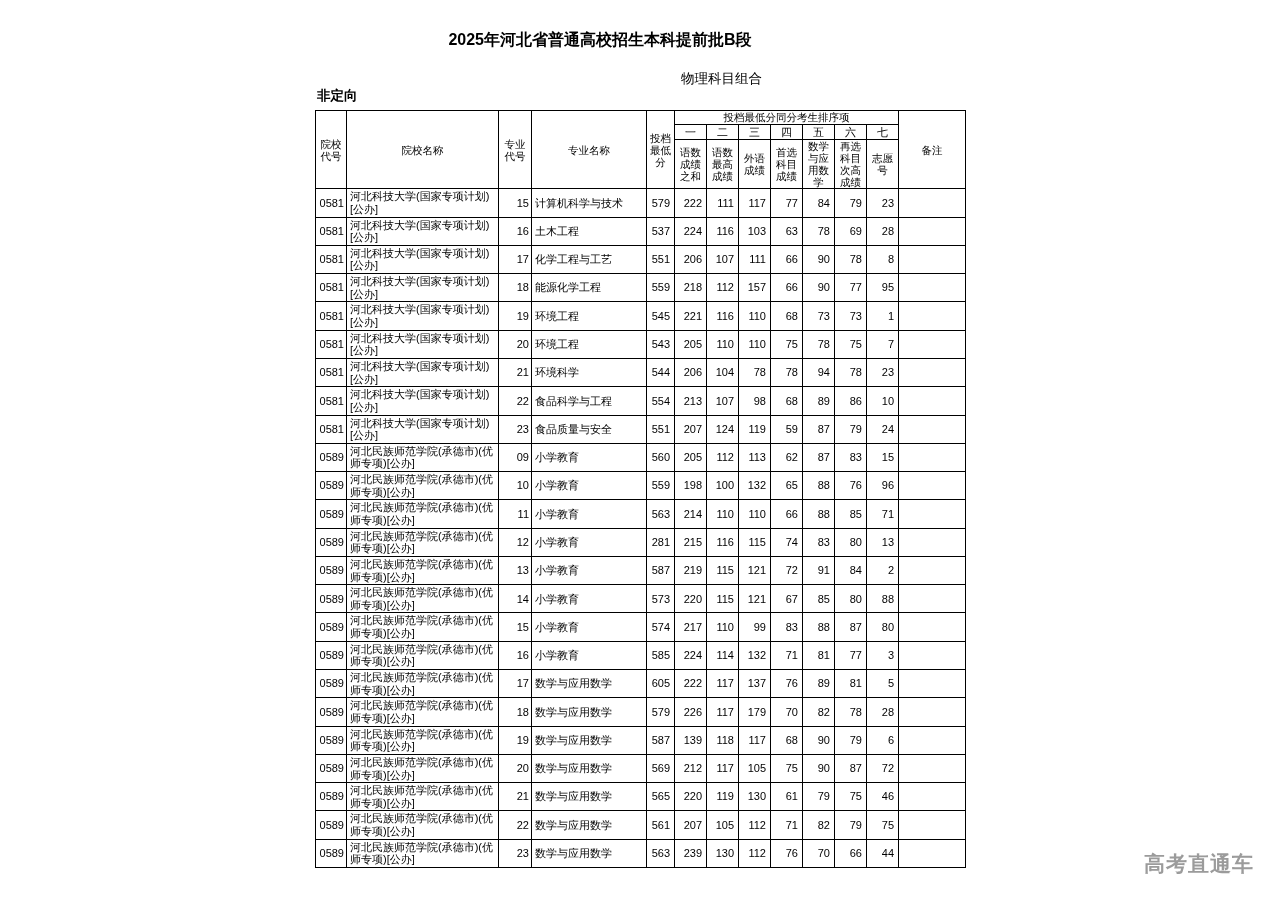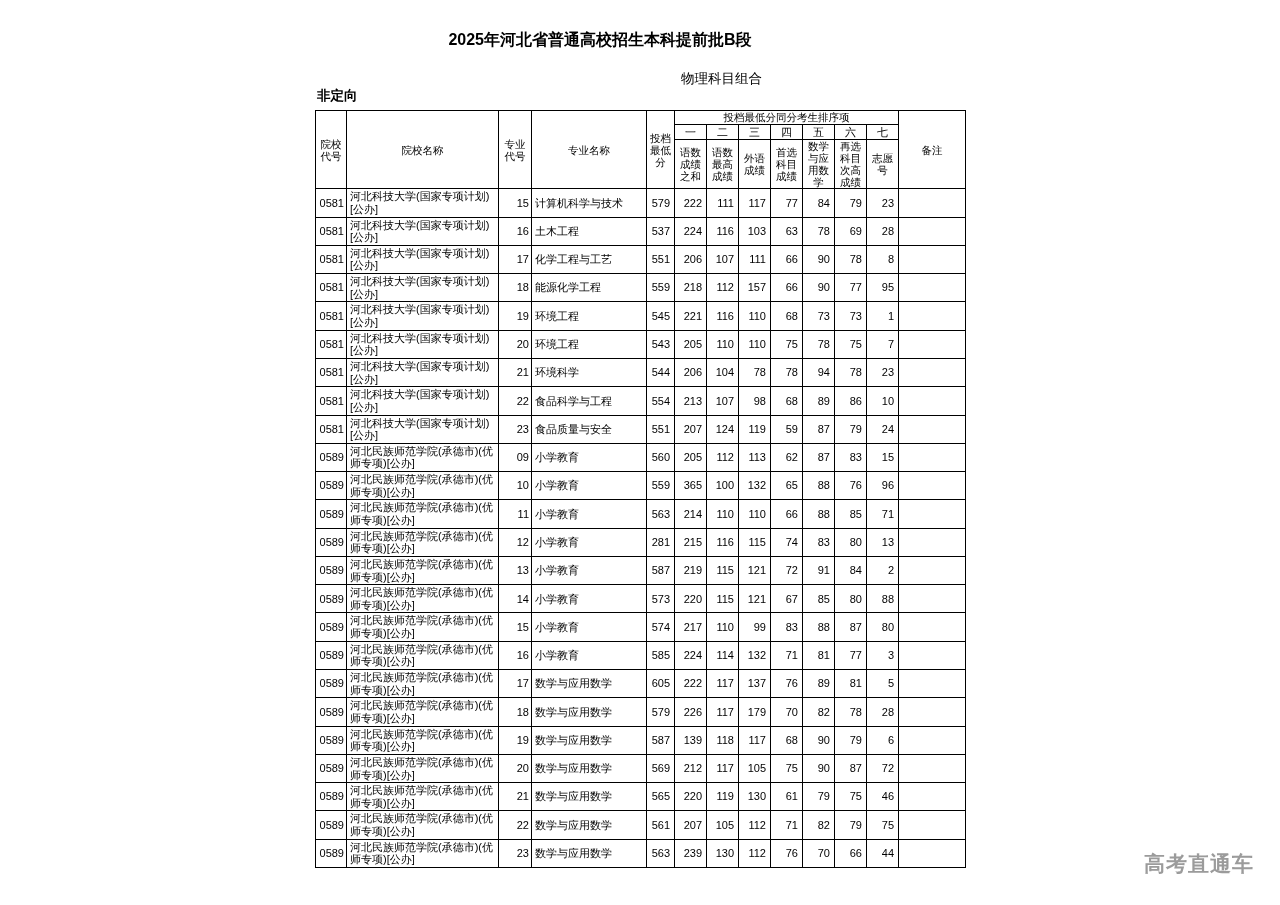--- a/index.html
+++ b/index.html
@@ -257,21 +257,21 @@
           <td class="c-num">83</td>
           <td class="c-num">15</td>
           <td class="c-remark"></td>
         </tr>
         <tr>
           <td class="c-center">0589</td>
           <td class="c-left c-college">河北民族师范学院(承德市)(优师专项)[公办]</td>
           <td class="c-center">10</td>
           <td class="c-left">小学教育</td>
           <td class="c-num">559</td>
-          <td class="c-num">365</td>
+          <td class="c-num">198</td>
           <td class="c-num">100</td>
           <td class="c-num">132</td>
           <td class="c-num">65</td>
           <td class="c-num">88</td>
           <td class="c-num">76</td>
           <td class="c-num">96</td>
           <td class="c-remark"></td>
         </tr>
         <tr>
           <td class="c-center">0589</td>

